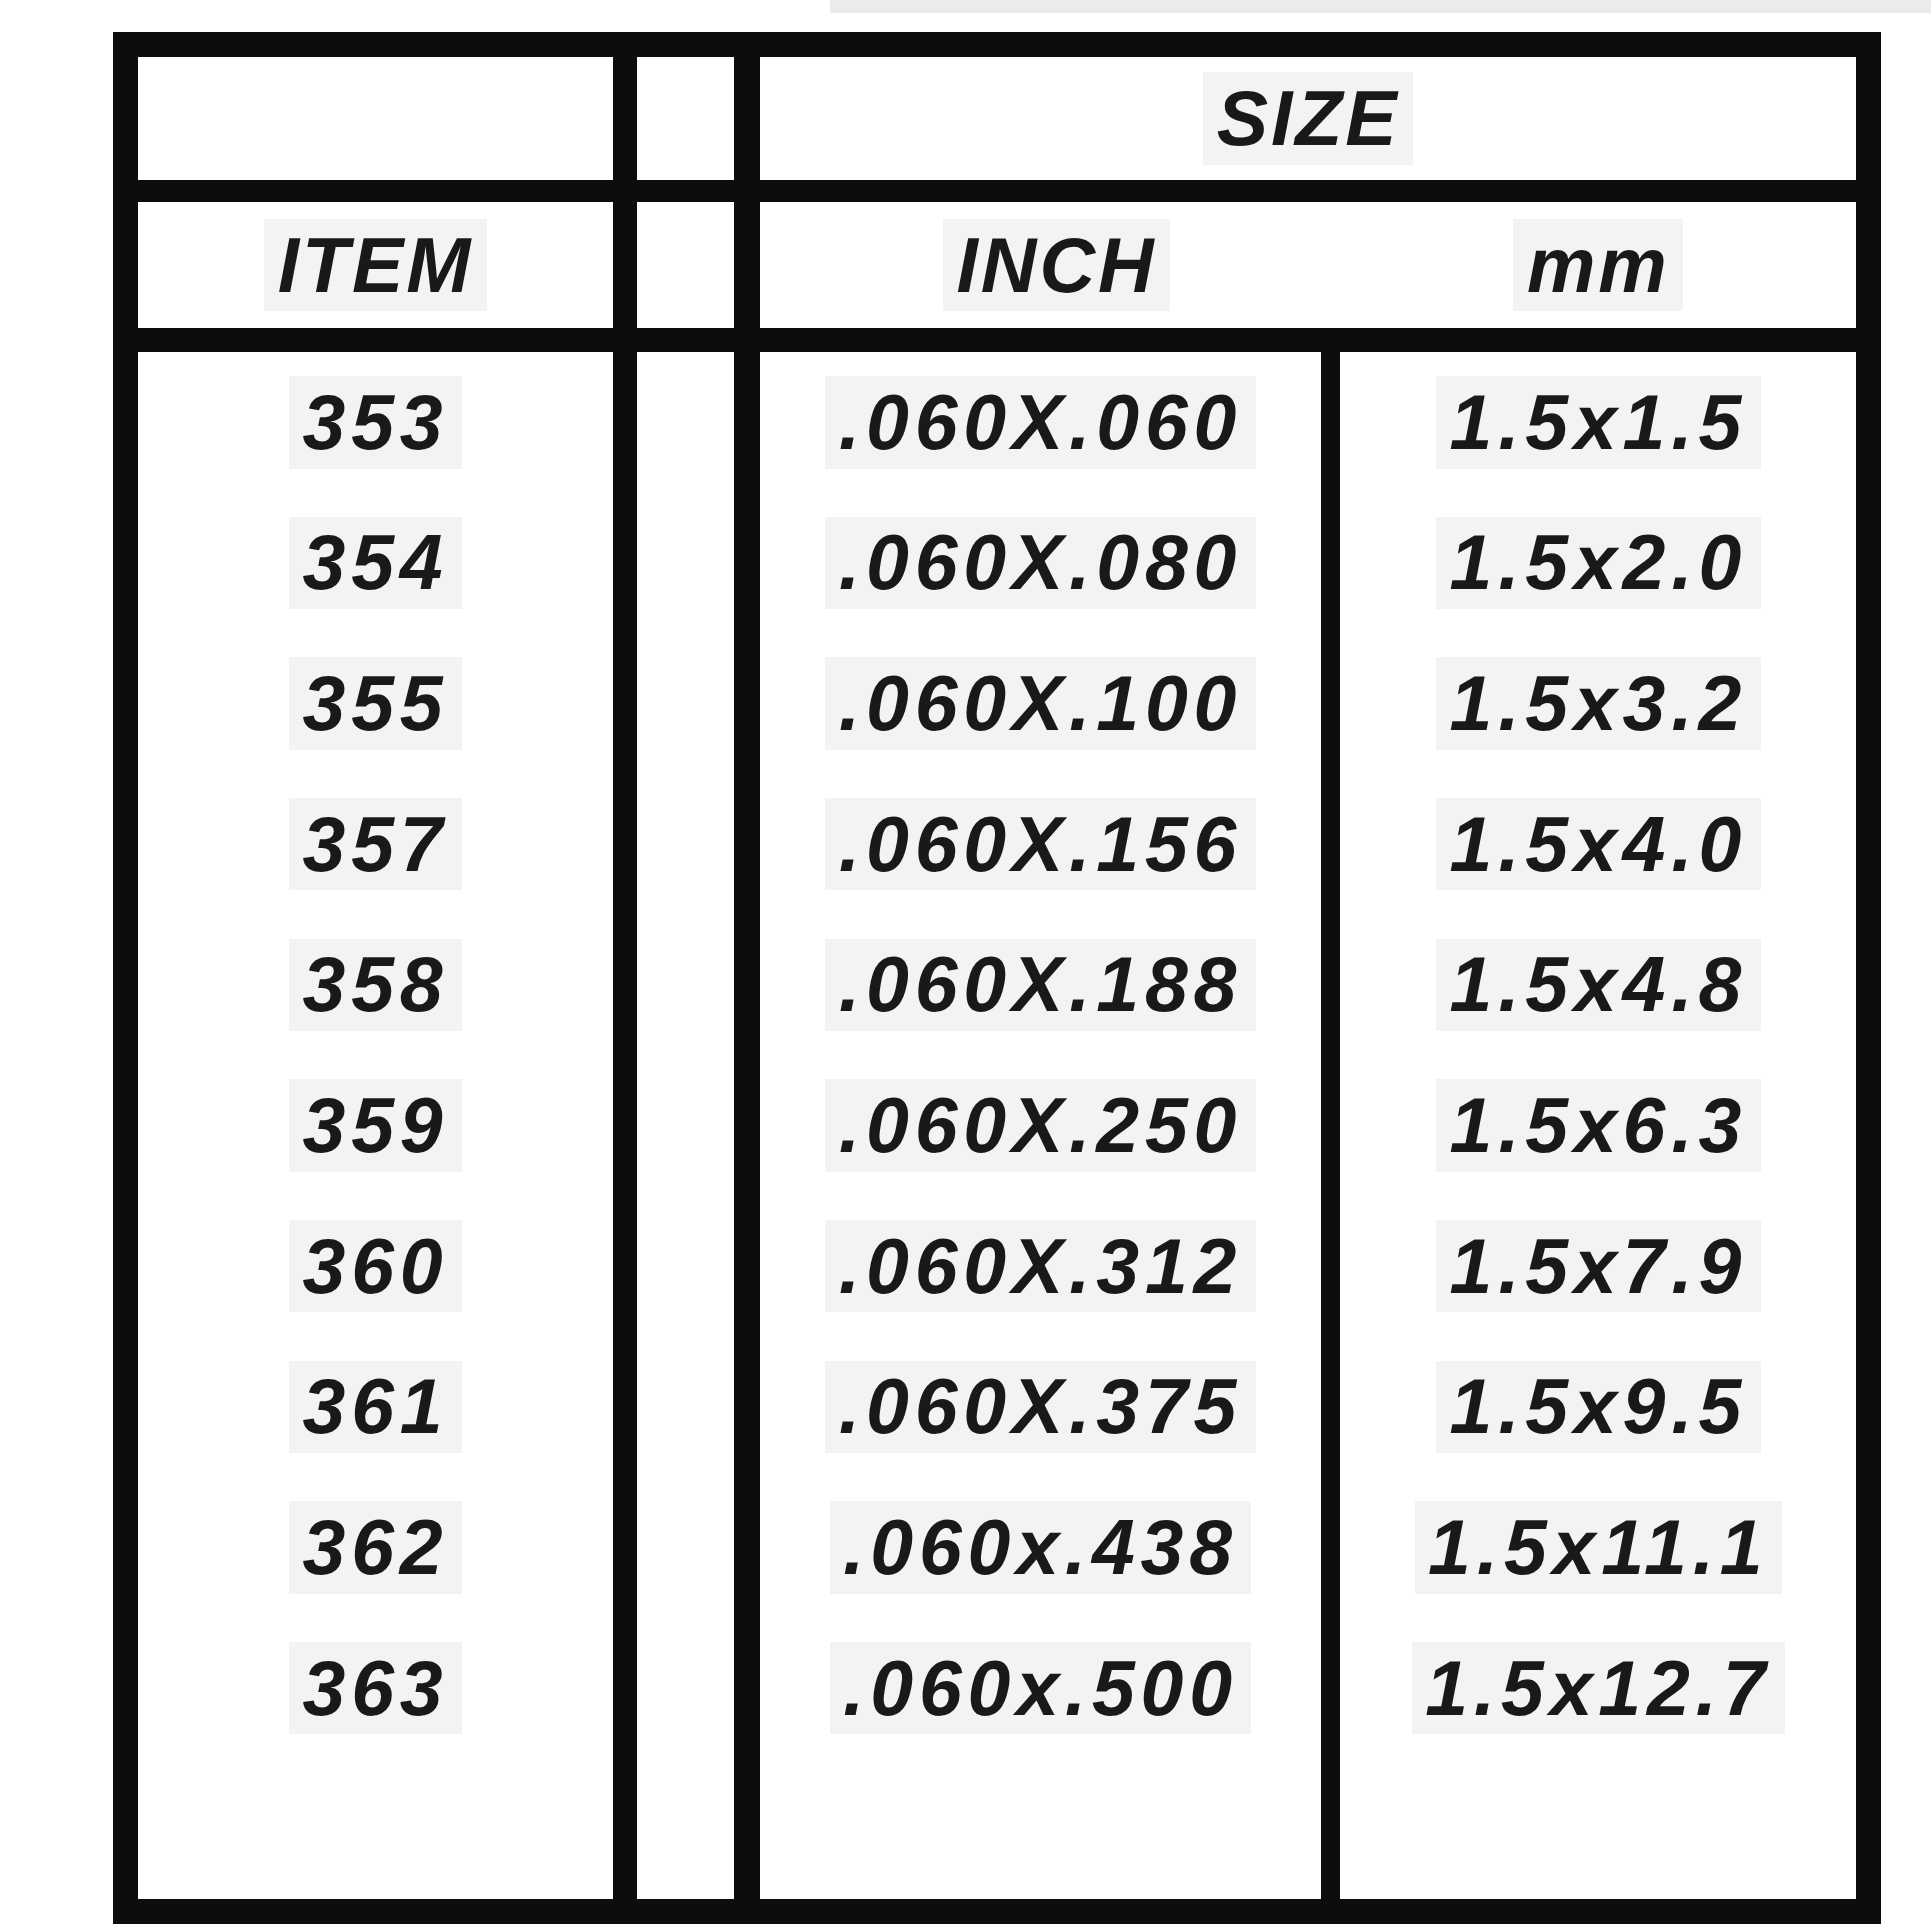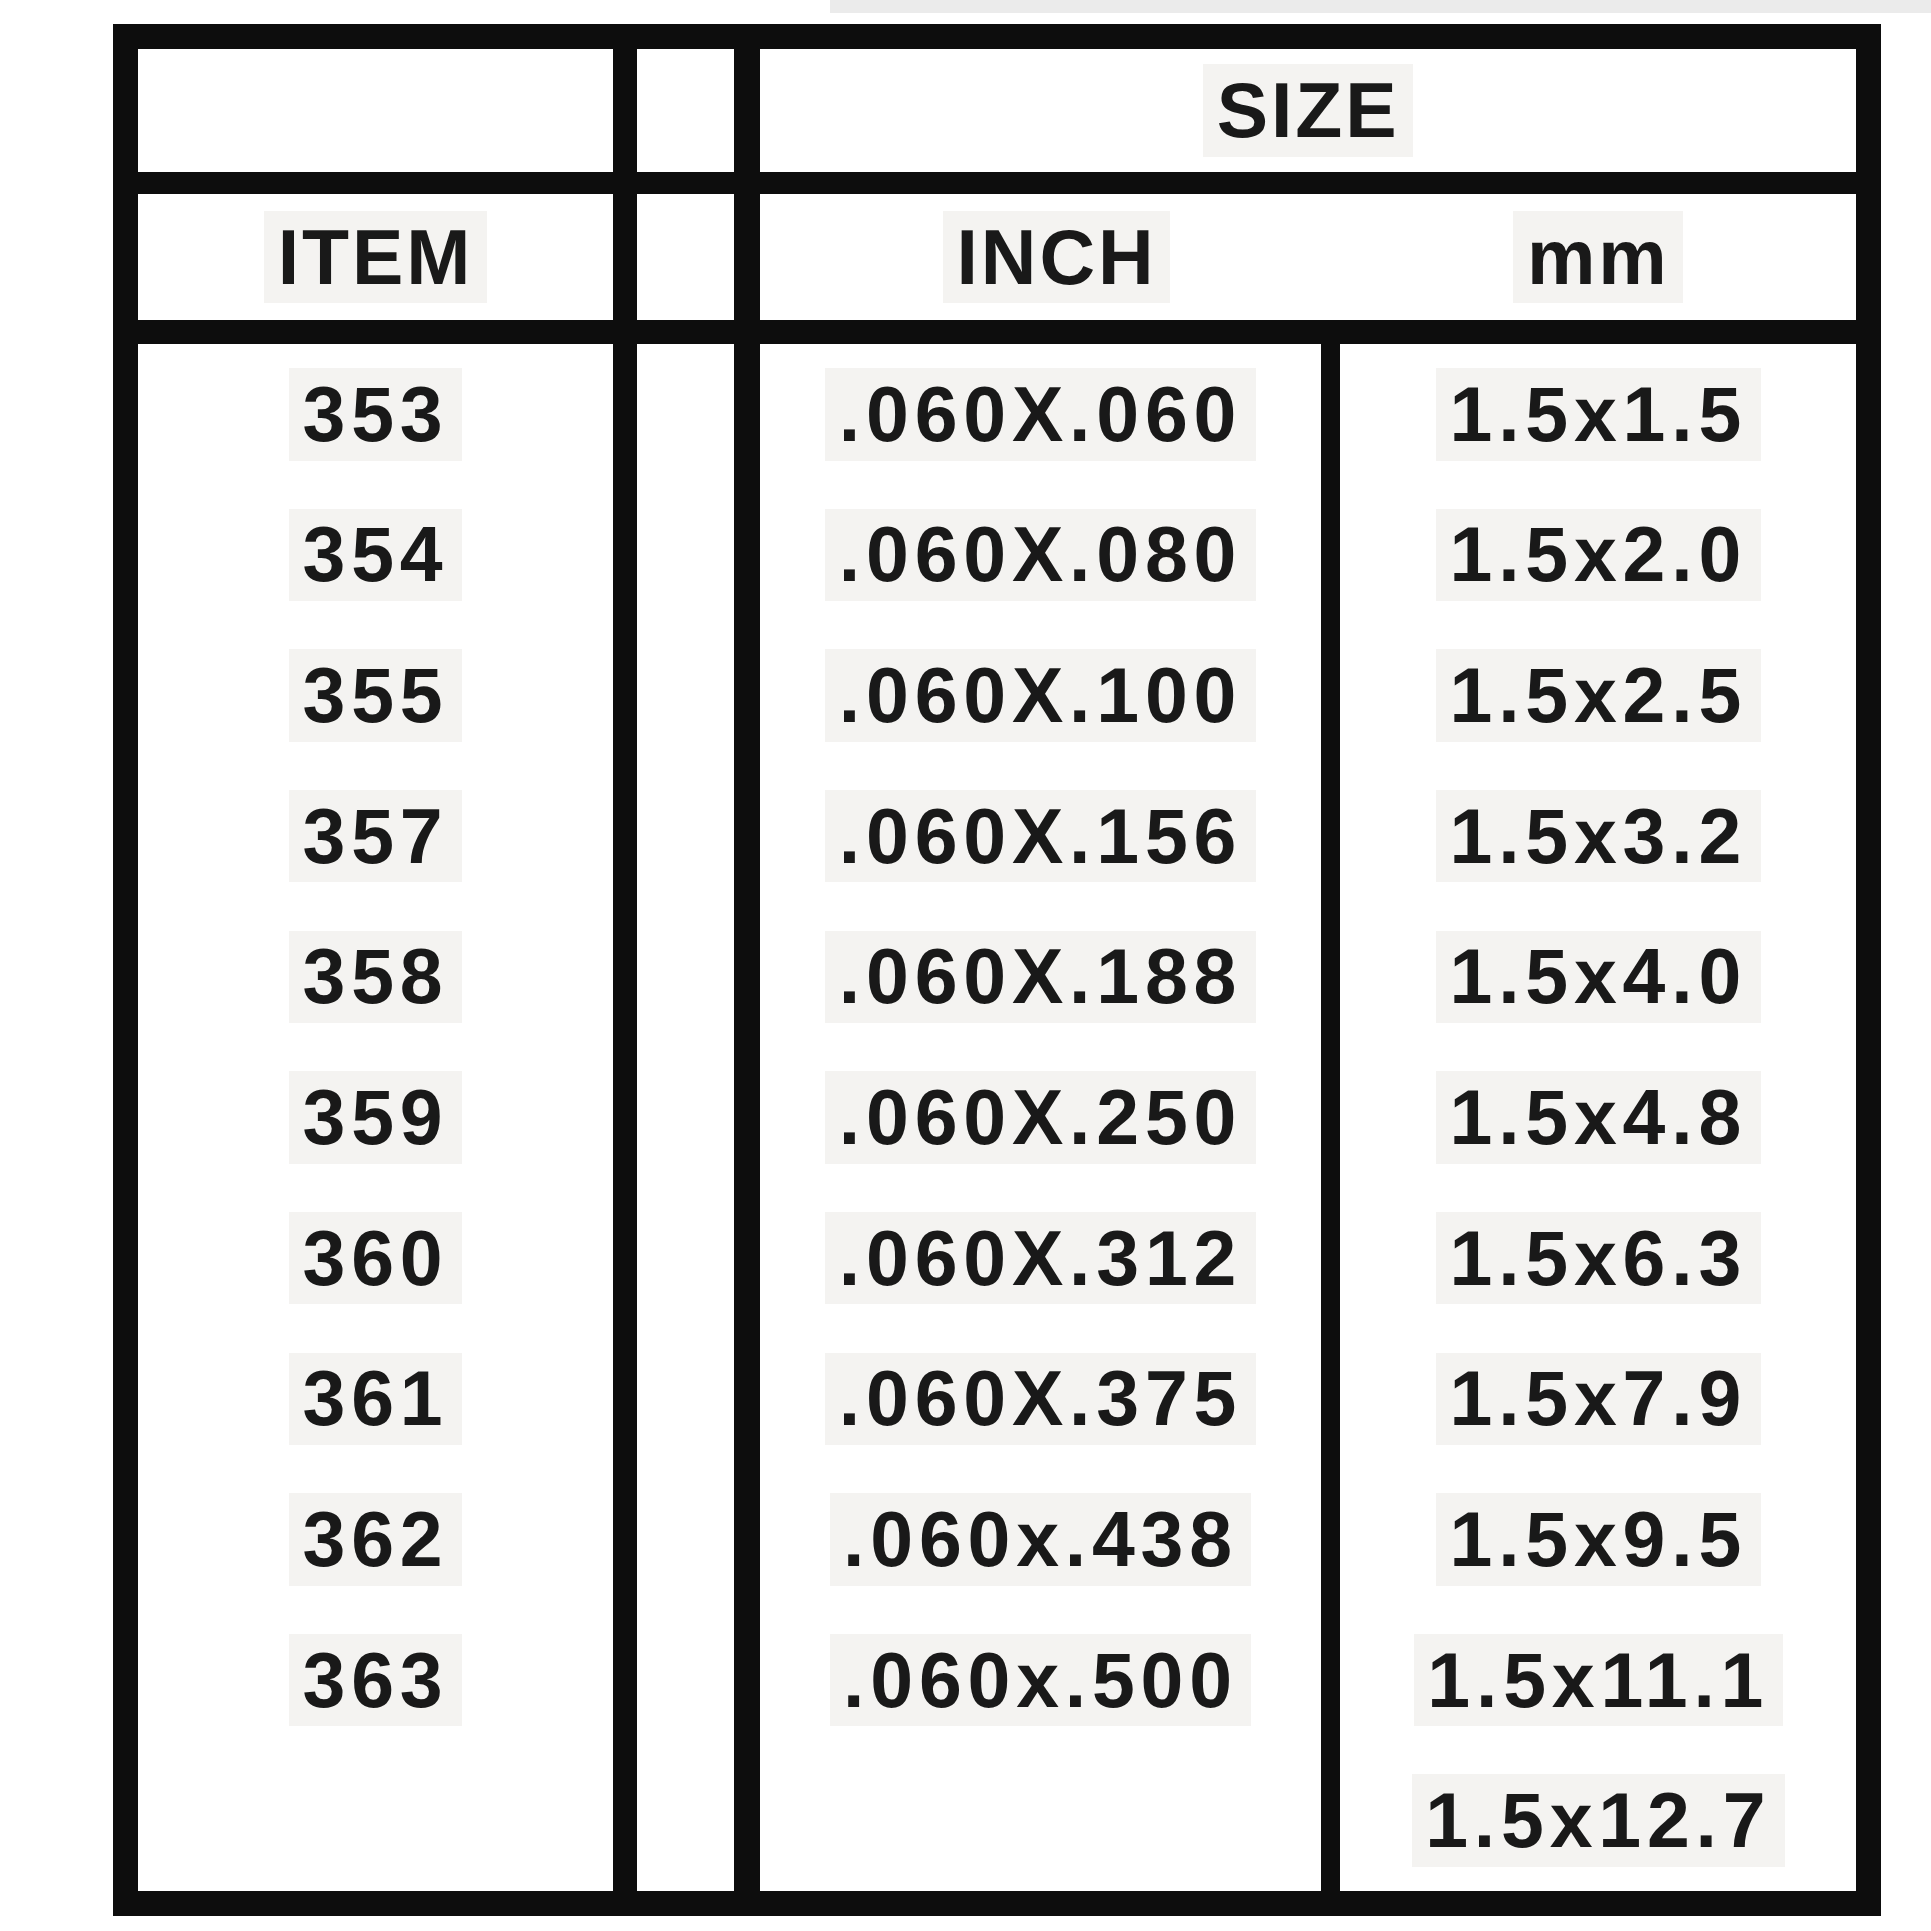--- a/index.html
+++ b/index.html
@@ -19,29 +19,30 @@
     position: absolute;
     left: 830px;
     top: 0;
     width: 1101px;
     height: 12.6px;
     background: #ebebeb;
   }
   .frame {
     position: absolute;
     left: 113px;
-    top: 24px;
+    top: 32px;
     width: 1768px;
     height: 1892px;
     box-sizing: border-box;
     border: 25px solid #0d0d0d;
     background: #ffffff;
     display: grid;
     grid-template-columns: 475px 24px 97px 26px 561px 19.3px 516px;
     grid-template-rows: 123px 22px 126px 24px 1fr;
+    font-style: italic;
   }
   .vlineA { grid-column: 2; grid-row: 1 / span 5; background: #0d0d0d; }
   .vlineB { grid-column: 4; grid-row: 1 / span 5; background: #0d0d0d; }
   .hline1 { grid-column: 1 / -1; grid-row: 2; background: #0d0d0d; }
   .hline2 { grid-column: 1 / -1; grid-row: 4; background: #0d0d0d; }
   .vdivider { grid-column: 6; grid-row: 5; background: #0d0d0d; }
 
   .size-head { grid-column: 5 / span 3; grid-row: 1; }
   .item-head { grid-column: 1; grid-row: 3; }
   .inch-head { grid-column: 5; grid-row: 3; margin-left: 32px; }
@@ -167,23 +168,20 @@
     </div>
 
     <div class="col mm-col">
       <div class="cell">
           <span class="val">1.5x1.5</span>
         </div>
       <div class="cell">
           <span class="val">1.5x2.0</span>
         </div>
       <div class="cell">
-          <span class="val">1.5x2.5</span>
-        </div>
-      <div class="cell">
           <span class="val">1.5x3.2</span>
         </div>
       <div class="cell">
           <span class="val">1.5x4.0</span>
         </div>
       <div class="cell">
           <span class="val">1.5x4.8</span>
         </div>
       <div class="cell">
           <span class="val">1.5x6.3</span>

